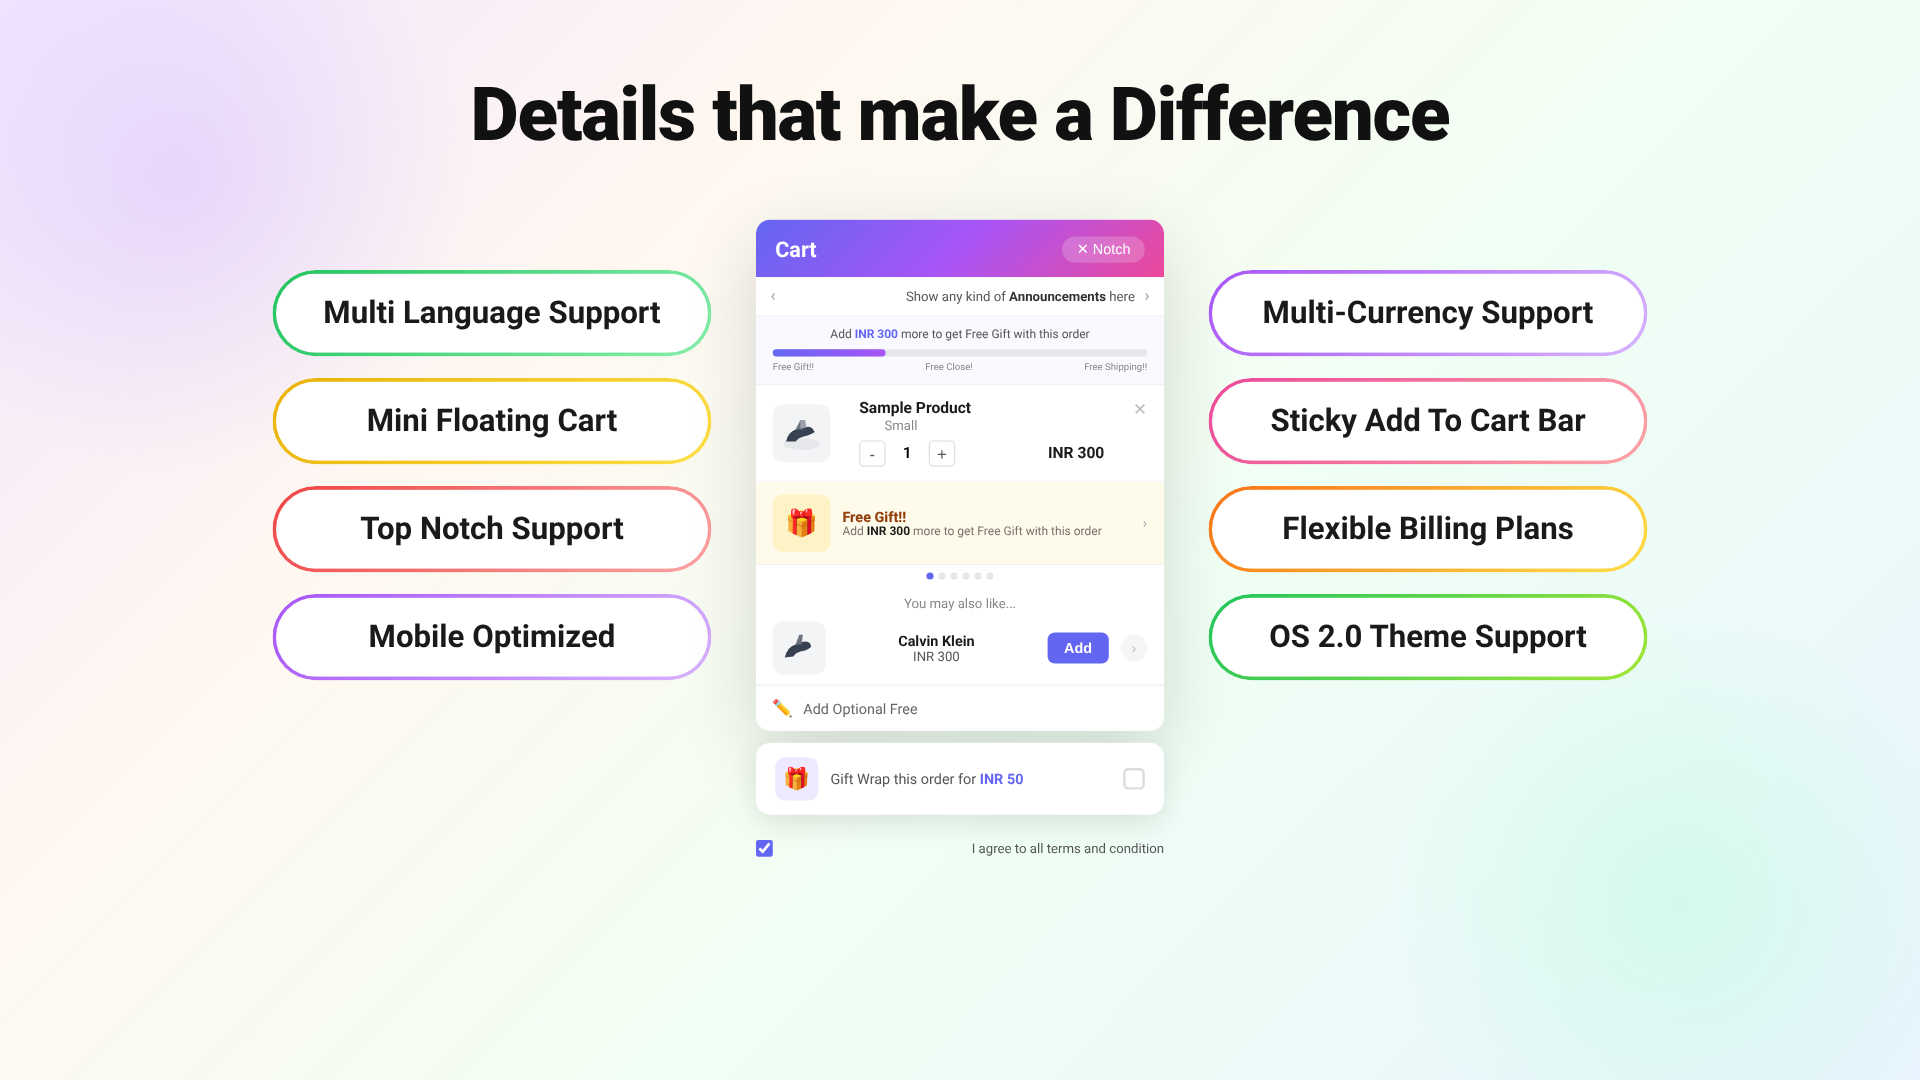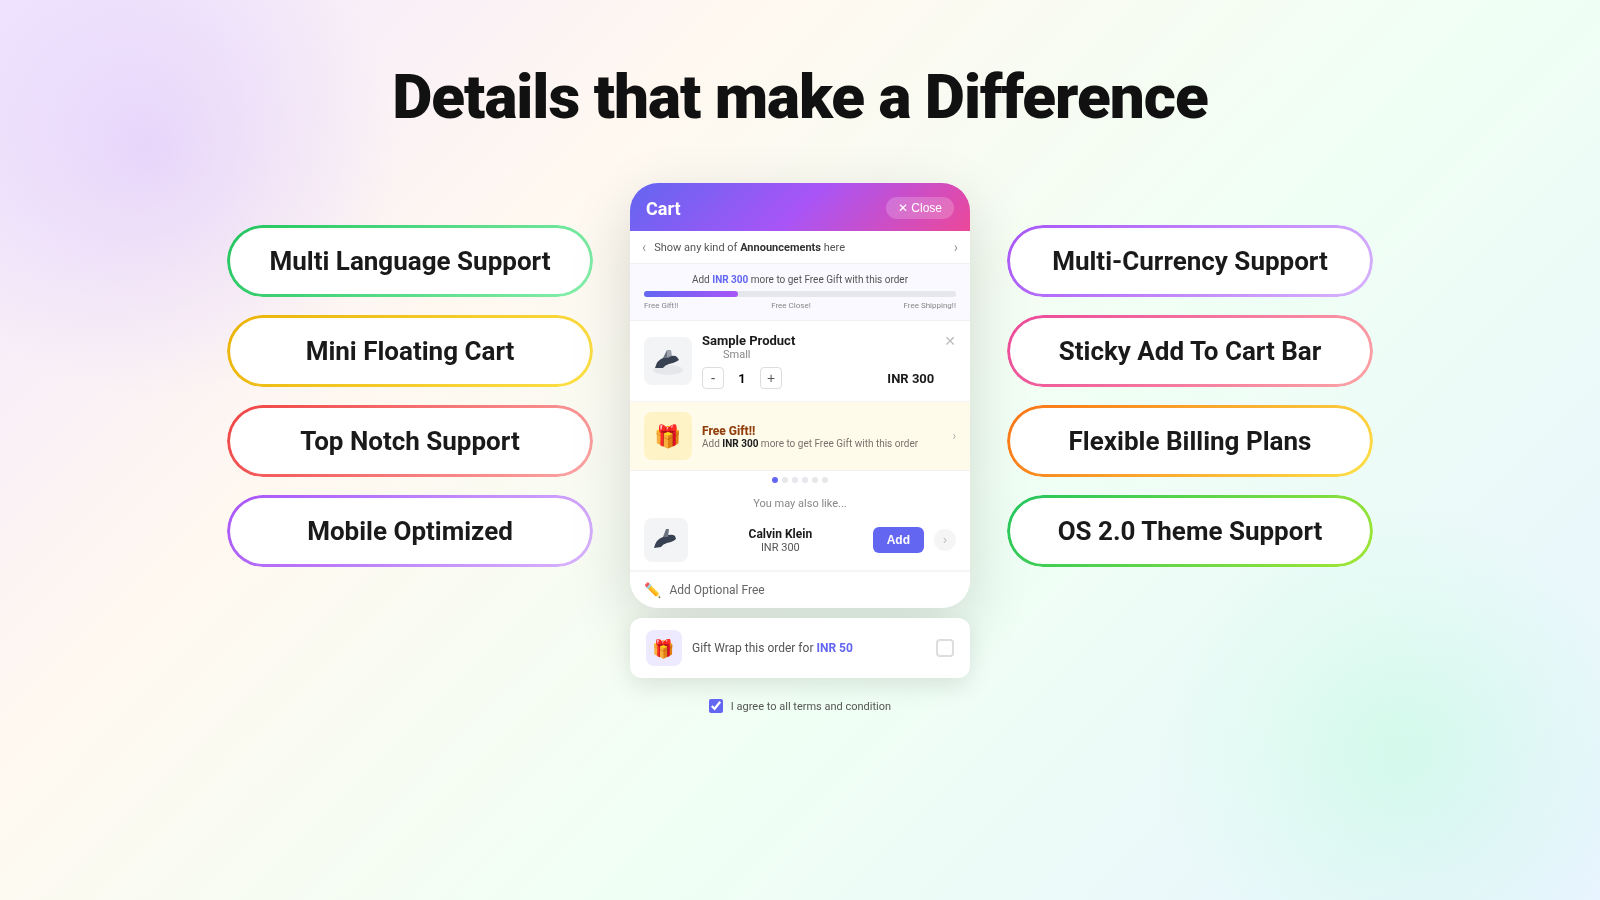--- a/index.html
+++ b/index.html
@@ -132,21 +132,21 @@
     
     .cart-mockup-wrapper {
       width: 340px;
       flex-shrink: 0;
       position: relative;
     }
 
     .cart-mockup {
       width: 340px;
       background: white;
-      border-radius: 28px;
+      border-radius: 12px;
       overflow: hidden;
       box-shadow: 0 20px 60px rgba(0,0,0,0.15);
     }
 
     
     .cart-header {
       background: linear-gradient(135deg, #6366f1 0%, #a855f7 50%, #ec4899 100%);
       padding: 14px 16px 12px;
       display: flex;
       justify-content: space-between;
@@ -185,21 +185,21 @@
     .announcement-arrow {
       color: #999;
       font-size: 14px;
       cursor: pointer;
     }
 
     .announcement-text {
       font-size: 11px;
       color: #555;
       flex: 1;
-      text-align: left;
+      text-align: right;
     }
 
     .announcement-text strong {
       color: #333;
       font-weight: 700;
     }
 
     
     .progress-section {
       background: #f9f9ff;
@@ -243,21 +243,21 @@
       color: #888;
       margin-top: 2px;
     }
 
     
     .cart-item {
       background: white;
       padding: 12px 14px;
       display: flex;
       align-items: center;
-      gap: 10px;
+      gap: 24px;
       border-bottom: 1px solid #f5f5f5;
     }
 
     .cart-item-img {
       width: 48px;
       height: 48px;
       border-radius: 8px;
       background: #f3f4f6;
       display: flex;
       align-items: center;
@@ -526,21 +526,21 @@
     }
 
     
     .terms-row {
       position: absolute;
       bottom: -105px;
       left: 0;
       width: 100%;
       display: flex;
       align-items: center;
-      justify-content: center;
+      justify-content: space-between;
       gap: 8px;
       font-size: 11px;
       color: #555;
       margin-top: 40px;
     }
 
     .terms-checkbox {
       width: 14px;
       height: 14px;
       accent-color: #6366f1;
@@ -566,21 +566,21 @@
     <div class="feature-pill pill-purple">
       <span>Mobile Optimized</span>
     </div>
   </div>
 
   <div class="cart-mockup-wrapper">
     <div class="cart-mockup">
 
       <div class="cart-header">
         <span class="cart-title">Cart</span>
-        <button class="close-btn">✕ Close</button>
+        <button class="close-btn">✕ Notch</button>
       </div>
 
       <div class="announcement-bar">
         <span class="announcement-arrow">‹</span>
         <span class="announcement-text">
           Show any kind of <strong>Announcements</strong> here
         </span>
         <span class="announcement-arrow">›</span>
       </div>
 

